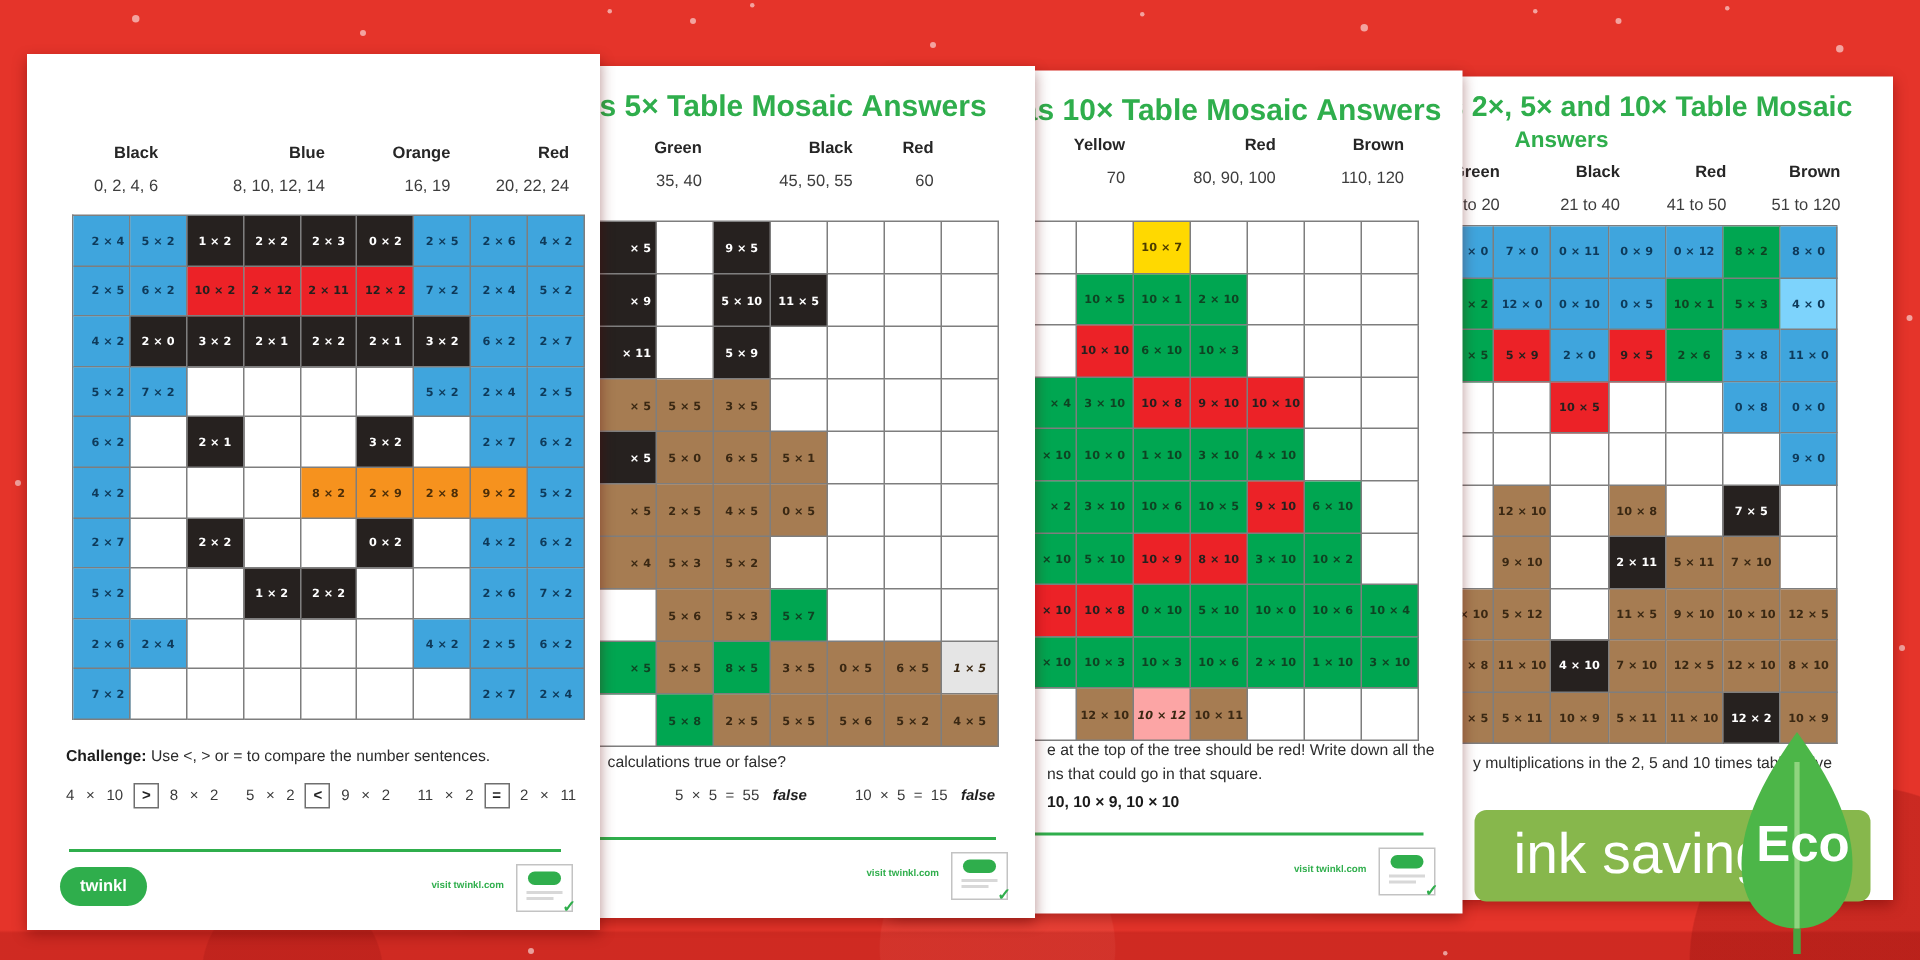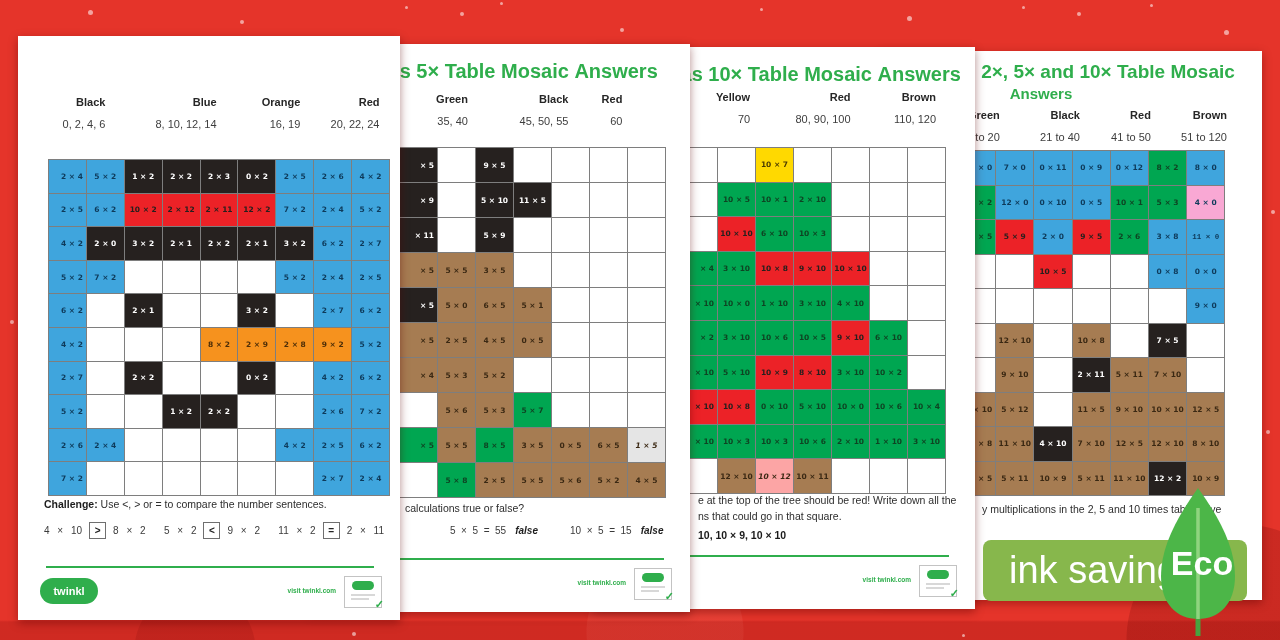--- a/index.html
+++ b/index.html
@@ -54,21 +54,21 @@
   #eco-leaf{position:absolute;left:1157px;top:486px;z-index:60;}
   #eco-label{position:absolute;left:1162px;top:544px;width:80px;text-align:center;z-index:61;color:#fff;font-size:34px;font-weight:800;}
 </style>
 </head>
 <body>
 
 <div id="stage">
 
   <div class="page" id="p1">
     <div></div>
-    <div class="grid" style="left: 30px; top: 123px; grid-template-columns: repeat(9, 37.9px); grid-auto-rows: 33.6px;">
+    <div class="grid" style="left: 30px; top: 107px; grid-template-columns: repeat(9, 37.9px); grid-auto-rows: 33.6px;">
         <div class="cell" style="background: rgb(63, 165, 221); color: rgb(14, 58, 90); justify-content: flex-end; padding-right: 3px;">2 × 4</div>
         <div class="cell" style="background: rgb(63, 165, 221); color: rgb(14, 58, 90);">5 × 2</div>
         <div class="cell" style="background: rgb(38, 33, 31); color: rgb(255, 255, 255); font-weight: 700;">1 × 2</div>
         <div class="cell" style="background: rgb(38, 33, 31); color: rgb(255, 255, 255); font-weight: 700;">2 × 2</div>
         <div class="cell" style="background: rgb(38, 33, 31); color: rgb(255, 255, 255); font-weight: 700;">2 × 3</div>
         <div class="cell" style="background: rgb(38, 33, 31); color: rgb(255, 255, 255); font-weight: 700;">0 × 2</div>
         <div class="cell" style="background: rgb(63, 165, 221); color: rgb(14, 58, 90);">2 × 5</div>
         <div class="cell" style="background: rgb(63, 165, 221); color: rgb(14, 58, 90);">2 × 6</div>
         <div class="cell" style="background: rgb(63, 165, 221); color: rgb(14, 58, 90);">4 × 2</div>
         <div class="cell" style="background: rgb(63, 165, 221); color: rgb(14, 58, 90); justify-content: flex-end; padding-right: 3px;">2 × 5</div>
@@ -398,28 +398,28 @@
         <div class="cell" style="background: rgb(63, 165, 221); color: rgb(14, 58, 90);">0 × 9</div>
         <div class="cell" style="background: rgb(63, 165, 221); color: rgb(14, 58, 90);">0 × 12</div>
         <div class="cell" style="background: rgb(0, 166, 81); color: rgb(14, 68, 35);">8 × 2</div>
         <div class="cell" style="background: rgb(63, 165, 221); color: rgb(14, 58, 90);">8 × 0</div>
         <div class="cell" style="background: rgb(0, 166, 81); color: rgb(14, 68, 35); justify-content: flex-end; padding-right: 3px;">× 2</div>
         <div class="cell" style="background: rgb(63, 165, 221); color: rgb(14, 58, 90);">12 × 0</div>
         <div class="cell" style="background: rgb(63, 165, 221); color: rgb(14, 58, 90);">0 × 10</div>
         <div class="cell" style="background: rgb(63, 165, 221); color: rgb(14, 58, 90);">0 × 5</div>
         <div class="cell" style="background: rgb(0, 166, 81); color: rgb(14, 68, 35);">10 × 1</div>
         <div class="cell" style="background: rgb(0, 166, 81); color: rgb(14, 68, 35);">5 × 3</div>
-        <div class="cell" style="background: #f9a8d4; color: rgb(14, 58, 90);">4 × 0</div>
+        <div class="cell" style="background: #7dd3fc; color: rgb(14, 58, 90);">4 × 0</div>
         <div class="cell" style="background: rgb(0, 166, 81); color: rgb(14, 68, 35); justify-content: flex-end; padding-right: 3px;">× 5</div>
         <div class="cell" style="background: rgb(236, 34, 39); color: rgb(38, 32, 30);">5 × 9</div>
         <div class="cell" style="background: rgb(63, 165, 221); color: rgb(14, 58, 90);">2 × 0</div>
         <div class="cell" style="background: rgb(236, 34, 39); color: rgb(38, 32, 30);">9 × 5</div>
         <div class="cell" style="background: rgb(0, 166, 81); color: rgb(14, 68, 35);">2 × 6</div>
         <div class="cell" style="background: rgb(63, 165, 221); color: rgb(14, 58, 90);">3 × 8</div>
-        <div class="cell" style="background: rgb(63, 165, 221); color: rgb(14, 58, 90); font-family: Liberation Mono, monospace;">11 × 0</div>
+        <div class="cell" style="background: rgb(63, 165, 221); color: rgb(14, 58, 90);">11 × 0</div>
         <div class="cell"></div>
         <div class="cell"></div>
         <div class="cell" style="background: rgb(236, 34, 39); color: rgb(38, 32, 30);">10 × 5</div>
         <div class="cell"></div>
         <div class="cell"></div>
         <div class="cell" style="background: rgb(63, 165, 221); color: rgb(14, 58, 90);">0 × 8</div>
         <div class="cell" style="background: rgb(63, 165, 221); color: rgb(14, 58, 90);">0 × 0</div>
         <div class="cell"></div>
         <div class="cell"></div>
         <div class="cell"></div>

